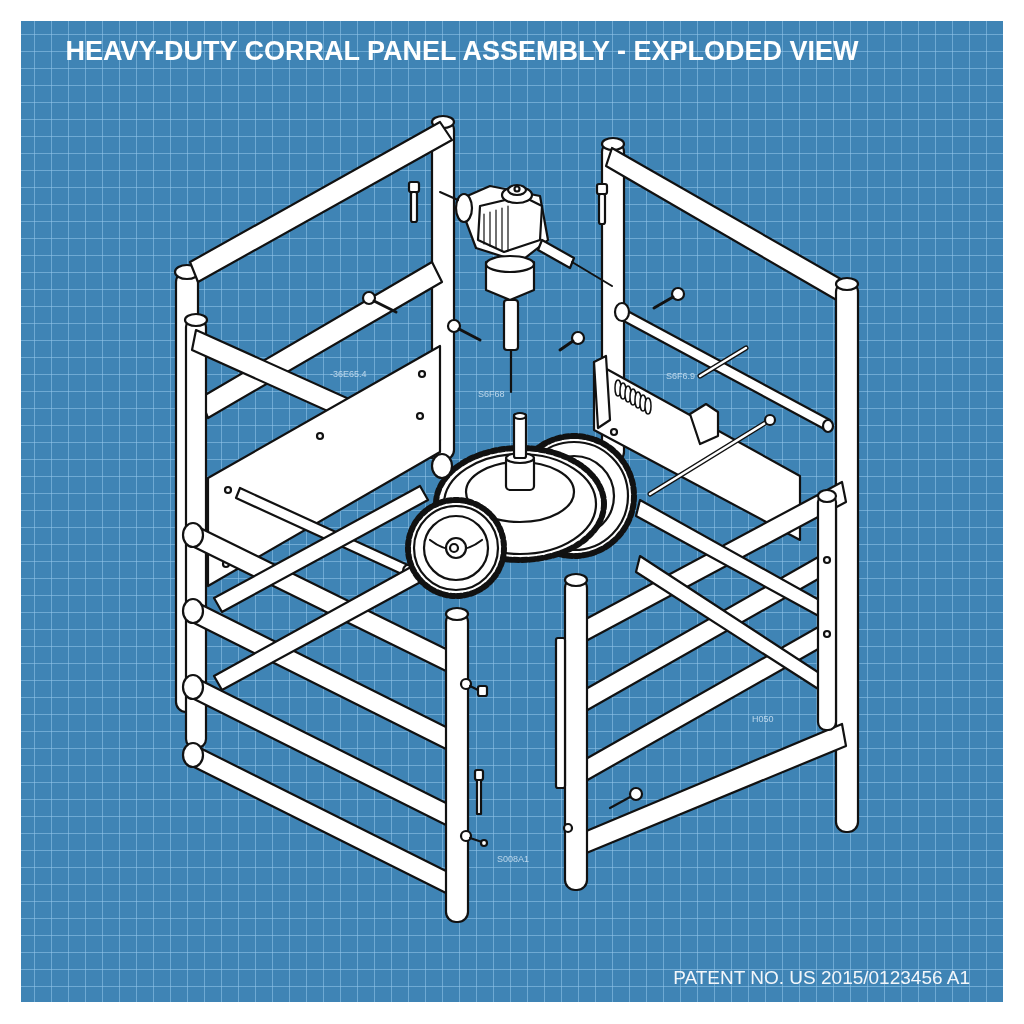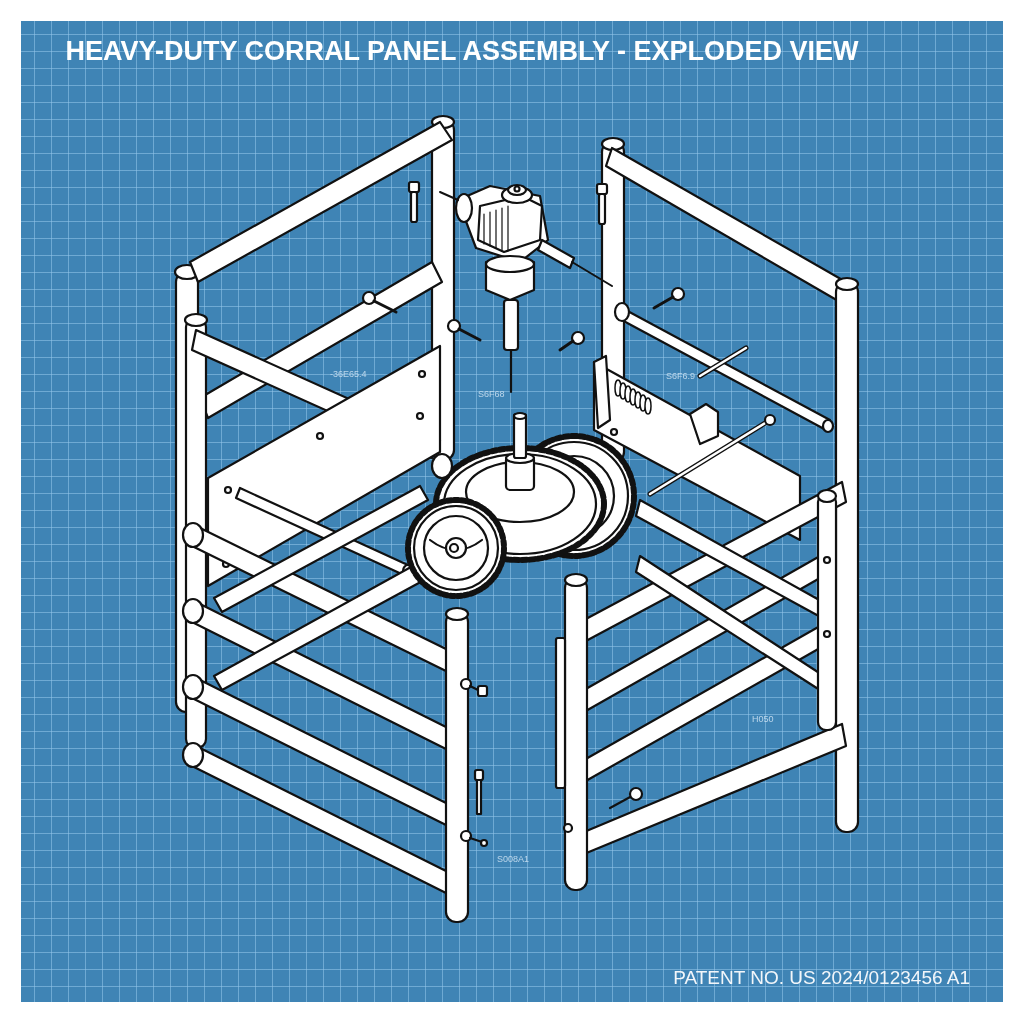--- a/index.html
+++ b/index.html
@@ -217,13 +217,13 @@
   <g>
     <text class="lbl" x="330" y="377">-36E65.4</text>
     <text class="lbl" x="478" y="397">S6F68</text>
     <text class="lbl" x="666" y="379">S6F6.9</text>
     <text class="lbl" x="752" y="722">H050</text>
     <text class="lbl" x="497" y="862">S008A1</text>
   </g>
 </svg>
 
 <div class="title">HEAVY-DUTY CORRAL PANEL ASSEMBLY - EXPLODED VIEW</div>
-<div class="patent">PATENT NO. US 2024/0123456 A1</div>
+<div class="patent">PATENT NO. US 2015/0123456 A1</div>
 
 </body></html>

